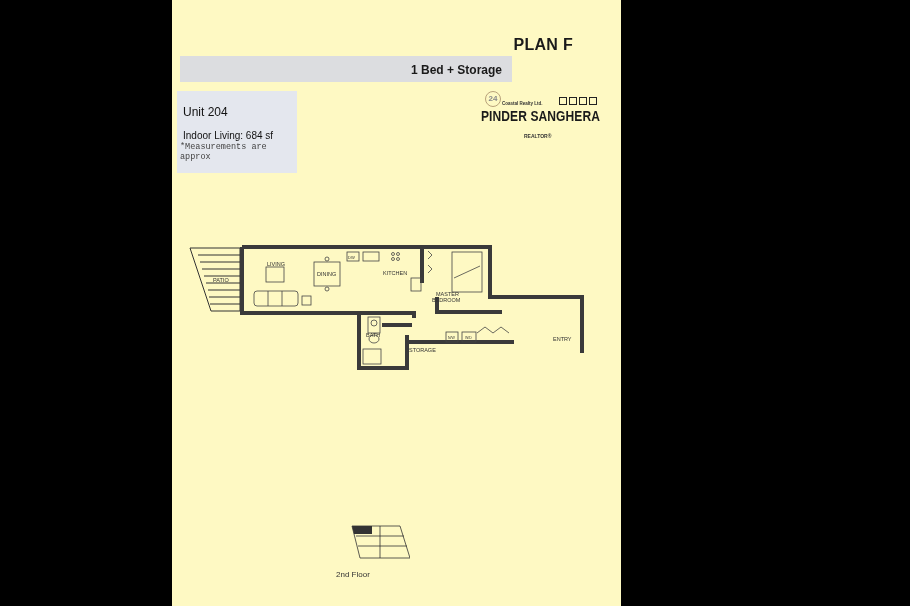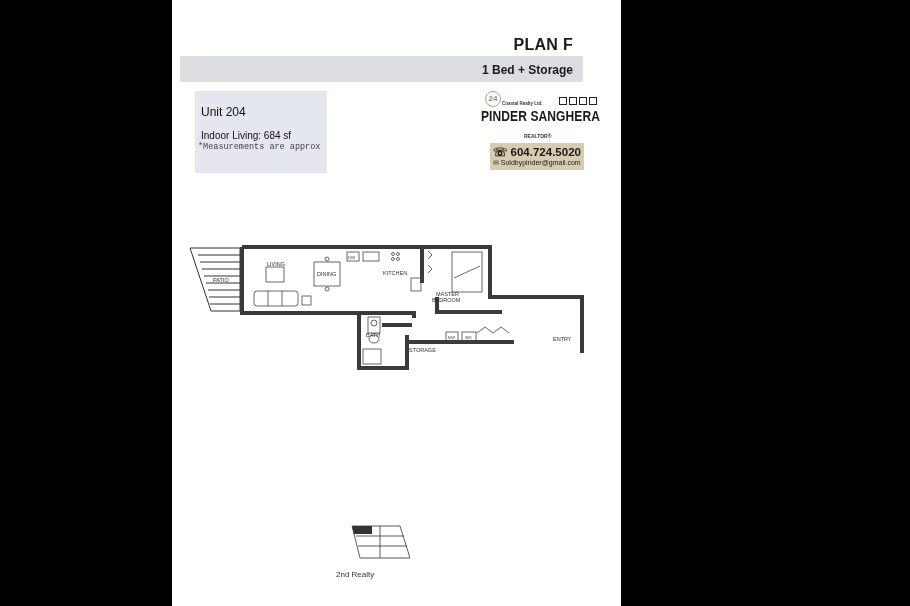--- a/index.html
+++ b/index.html
@@ -1,21 +1,21 @@
 <!DOCTYPE html>
 <html><head>
 <meta charset="utf-8">
 <style>
   html, body { margin: 0; padding: 0; }
   body { width: 910px; height: 606px; background: #000; position: relative; overflow: hidden; font-family: "Liberation Sans", sans-serif; }
-  .page { position: absolute; left: 172px; top: 0; width: 449px; height: 606px; background: #ffffff; }
+  .page { position: absolute; left: 172px; top: 0; width: 449px; height: 606px; background: #fef9c3; }
   .plan-title { position: absolute; right: 48px; top: 36px; font-size: 16px; font-weight: bold; color: #1a1a1a; letter-spacing: 0.3px; }
-  .sub-bar { position: absolute; left: 8px; top: 56px; width: 403px; height: 26px; background: #dcdde0; }
+  .sub-bar { position: absolute; left: 8px; top: 56px; width: 332px; height: 26px; background: #dcdde0; }
   .sub-bar span { position: absolute; right: 10px; top: 7px; font-size: 12px; font-weight: bold; color: #1a1a1a; }
-  .unit-box { position: absolute; left: 23px; top: 91px; width: 132px; height: 82px; background: #e4e7ee; }
+  .unit-box { position: absolute; left: 5px; top: 91px; width: 120px; height: 82px; background: #e4e7ee; }
   .unit-box .unit { position: absolute; left: 6px; top: 14px; font-size: 12px; color: #111; }
   .unit-box .living { position: absolute; left: 6px; top: 39px; font-size: 10px; color: #111; }
   .unit-box .note { position: absolute; left: 3px; top: 51px; font-size: 8.5px; color: #444; font-family: Liberation Mono, monospace; }
   .logo { position: absolute; left: 309px; top: 88px; width: 110px; height: 85px; }
   .c21 { position: absolute; left: 4px; top: 3px; width: 14px; height: 14px; border: 1.5px solid #b9a27a; border-radius: 50%; color: #888; font-size: 8px; line-height: 14px; text-align: center; font-weight: bold; }
   .coastal { position: absolute; left: 21px; top: 13px; font-size: 4.5px; color: #333; font-weight: bold; }
   .mls { position: absolute; left: 78px; top: 9px; display: flex; gap: 2px; }
   .mls i { display: block; width: 6px; height: 6px; border: 1.2px solid #222; }
   .agent { position: absolute; left: 0; top: 20px; font-size: 14px; font-weight: bold; color: #1a1a1a; letter-spacing: 0.1px; transform: scaleX(0.86); transform-origin: left; white-space: nowrap; }
   .realtor { position: absolute; left: 43px; top: 45px; font-size: 5px; color: #333; font-weight: bold; }
@@ -46,24 +46,20 @@
     <div class="c21">24</div>
     <div class="coastal">Coastal Realty Ltd.</div>
     <div class="mls">
         <i></i>
         <i></i>
         <i></i>
         <i></i>
       </div>
     <div class="agent">PINDER SANGHERA</div>
     <div class="realtor">REALTOR®</div>
-    <div class="contact">
-      <div class="phone"><span>☏ </span><span>604.724.5020</span></div>
-      <div class="email"><span>✉ </span><span>Soldbypinder@gmail.com</span></div>
-    </div>
   </div>
 
   <svg class="fp" width="420" height="140" viewBox="0 0 420 140">
     <g fill="none" stroke="#333" stroke-width="1">
 
       <polygon points="8,13 58,13 58,76 29,76"></polygon>
       <line x1="16" y1="20" x2="58" y2="20"></line>
         <line x1="18" y1="27" x2="58" y2="27"></line>
         <line x1="20" y1="34" x2="58" y2="34"></line>
       <line x1="22" y1="41" x2="58" y2="41"></line>
@@ -134,14 +130,14 @@
 
   <svg class="key" width="70" height="44" viewBox="0 0 70 44">
     <g fill="none" stroke="#333" stroke-width="0.8">
       <polygon points="12,4 60,4 70,36 20,36"></polygon>
       <line x1="16" y1="14" x2="64" y2="14"></line>
       <line x1="18" y1="24" x2="67" y2="24"></line>
       <line x1="40" y1="4" x2="40" y2="36"></line>
     </g>
     <polygon points="12,4 32,4 32,12 14,12" fill="#333"></polygon>
   </svg>
-  <div class="floor-label">2nd Realty</div>
+  <div class="floor-label">2nd Floor</div>
 </div>
 
 </body></html>

